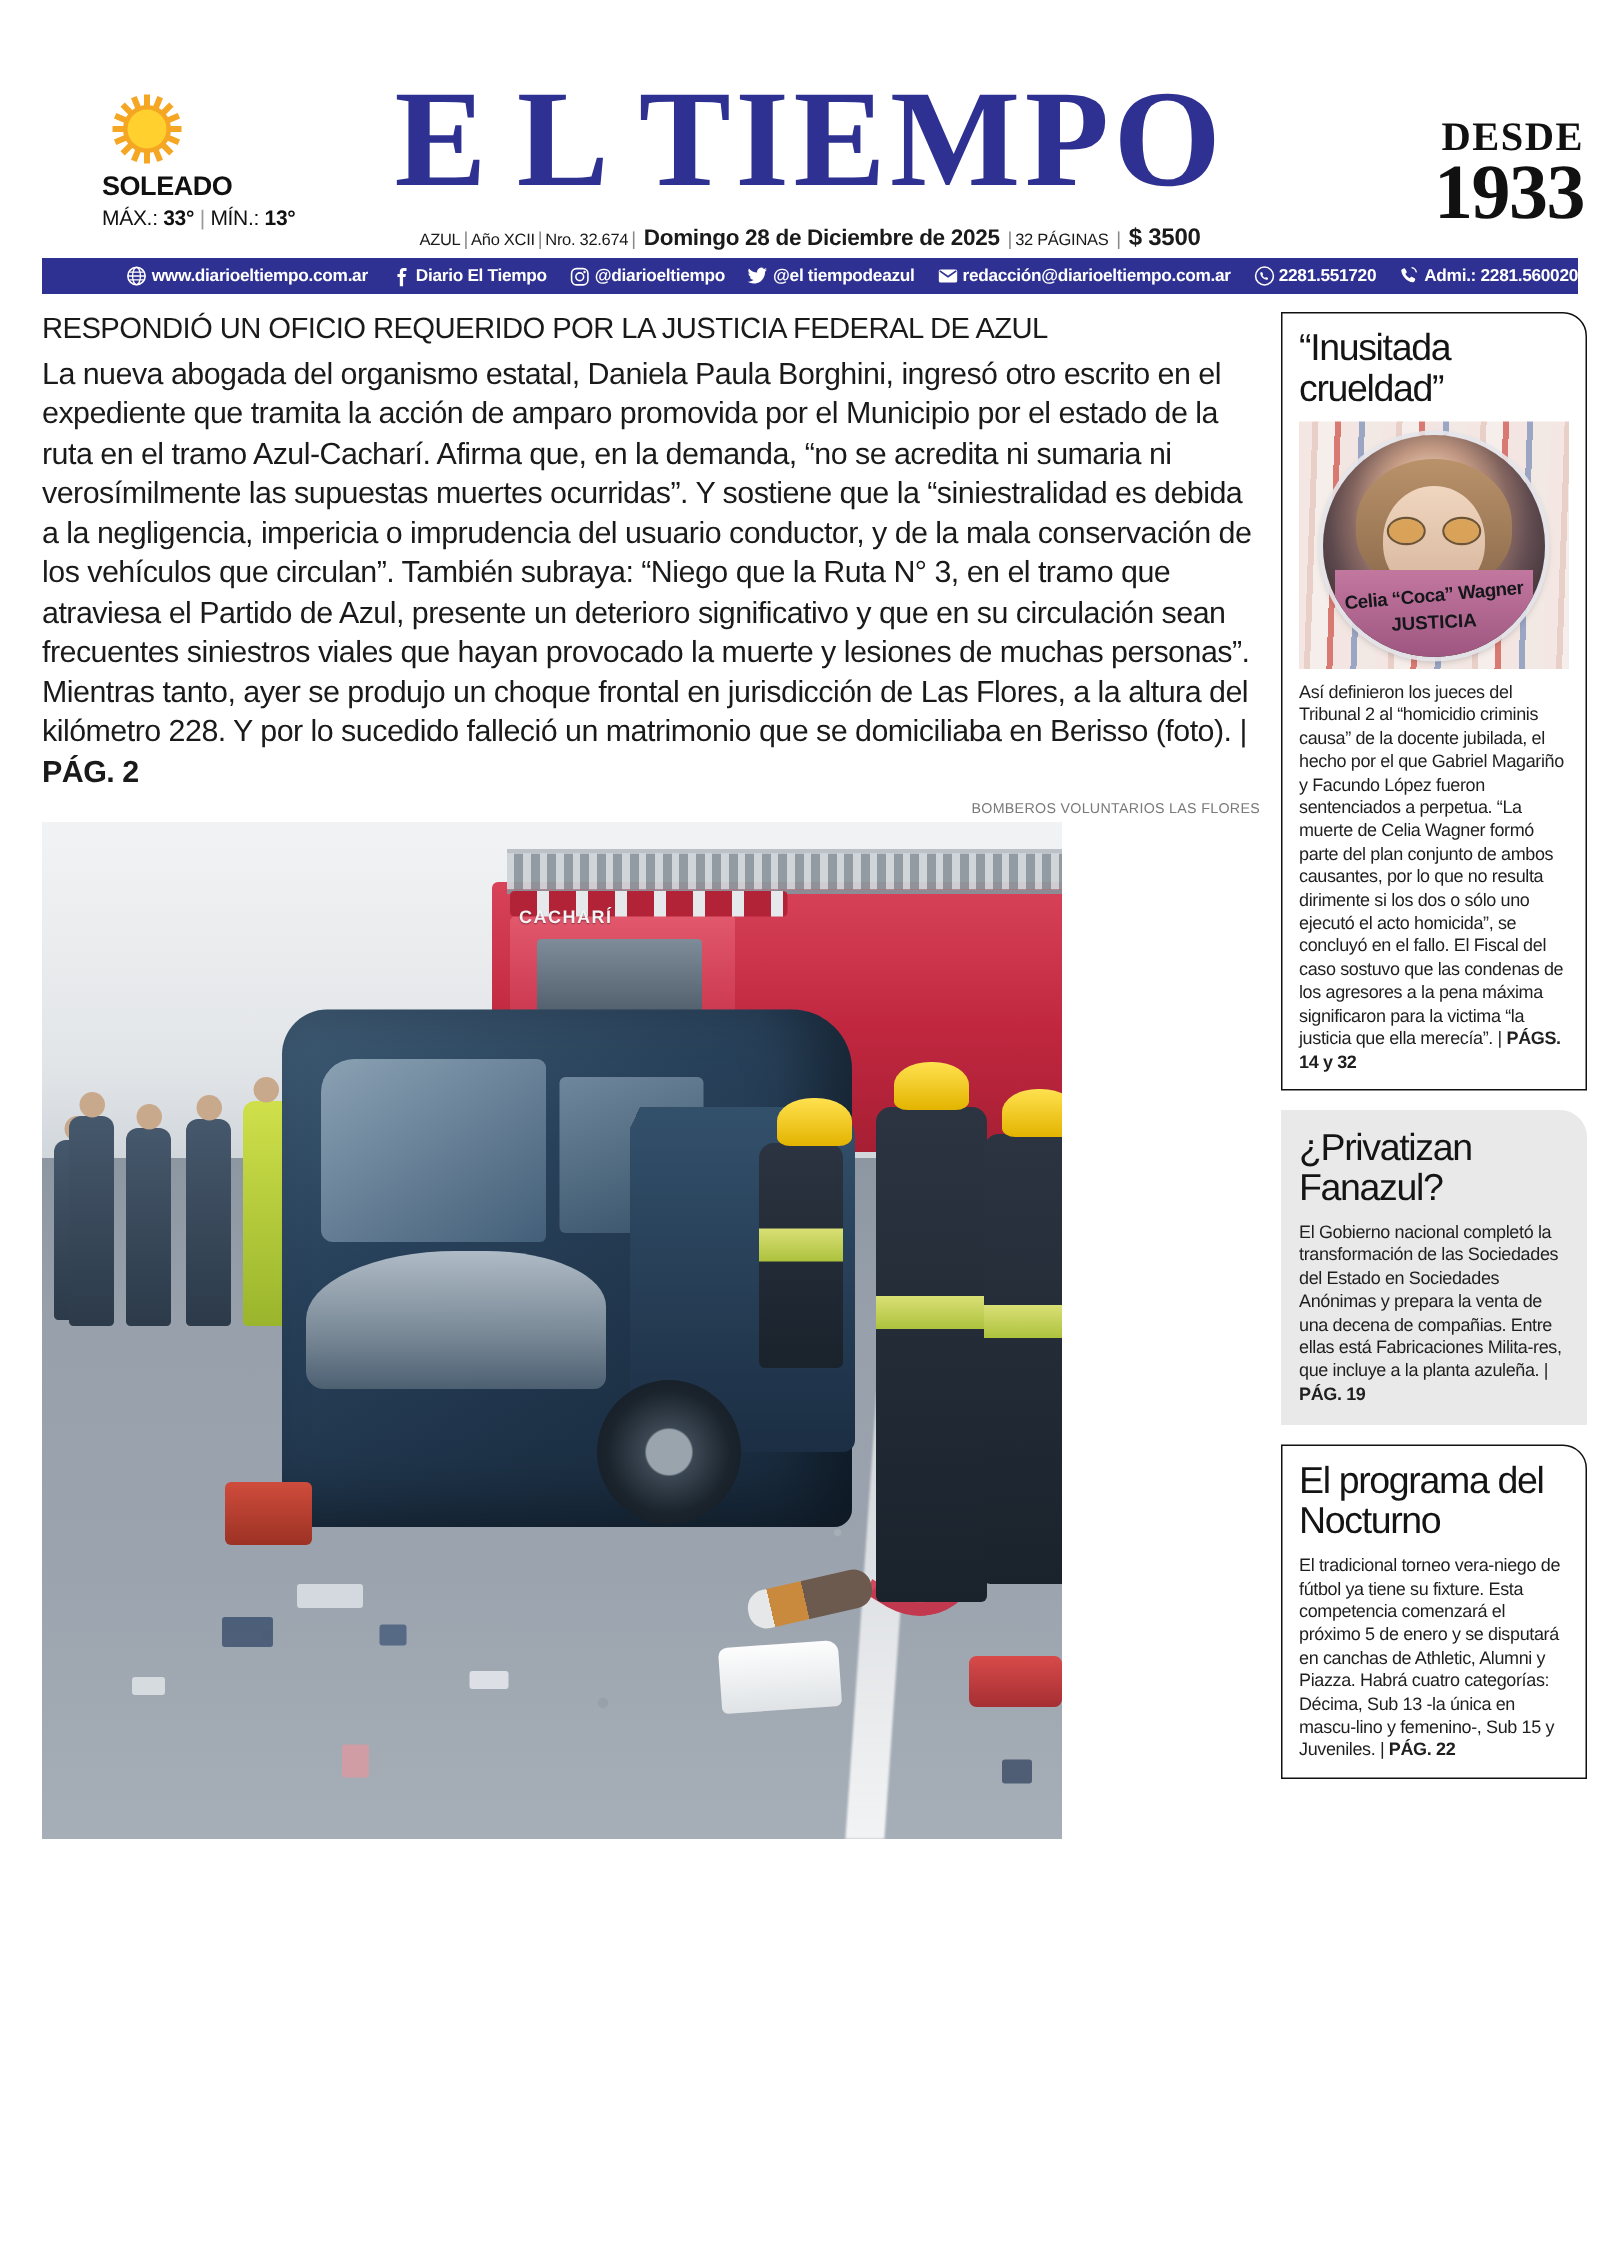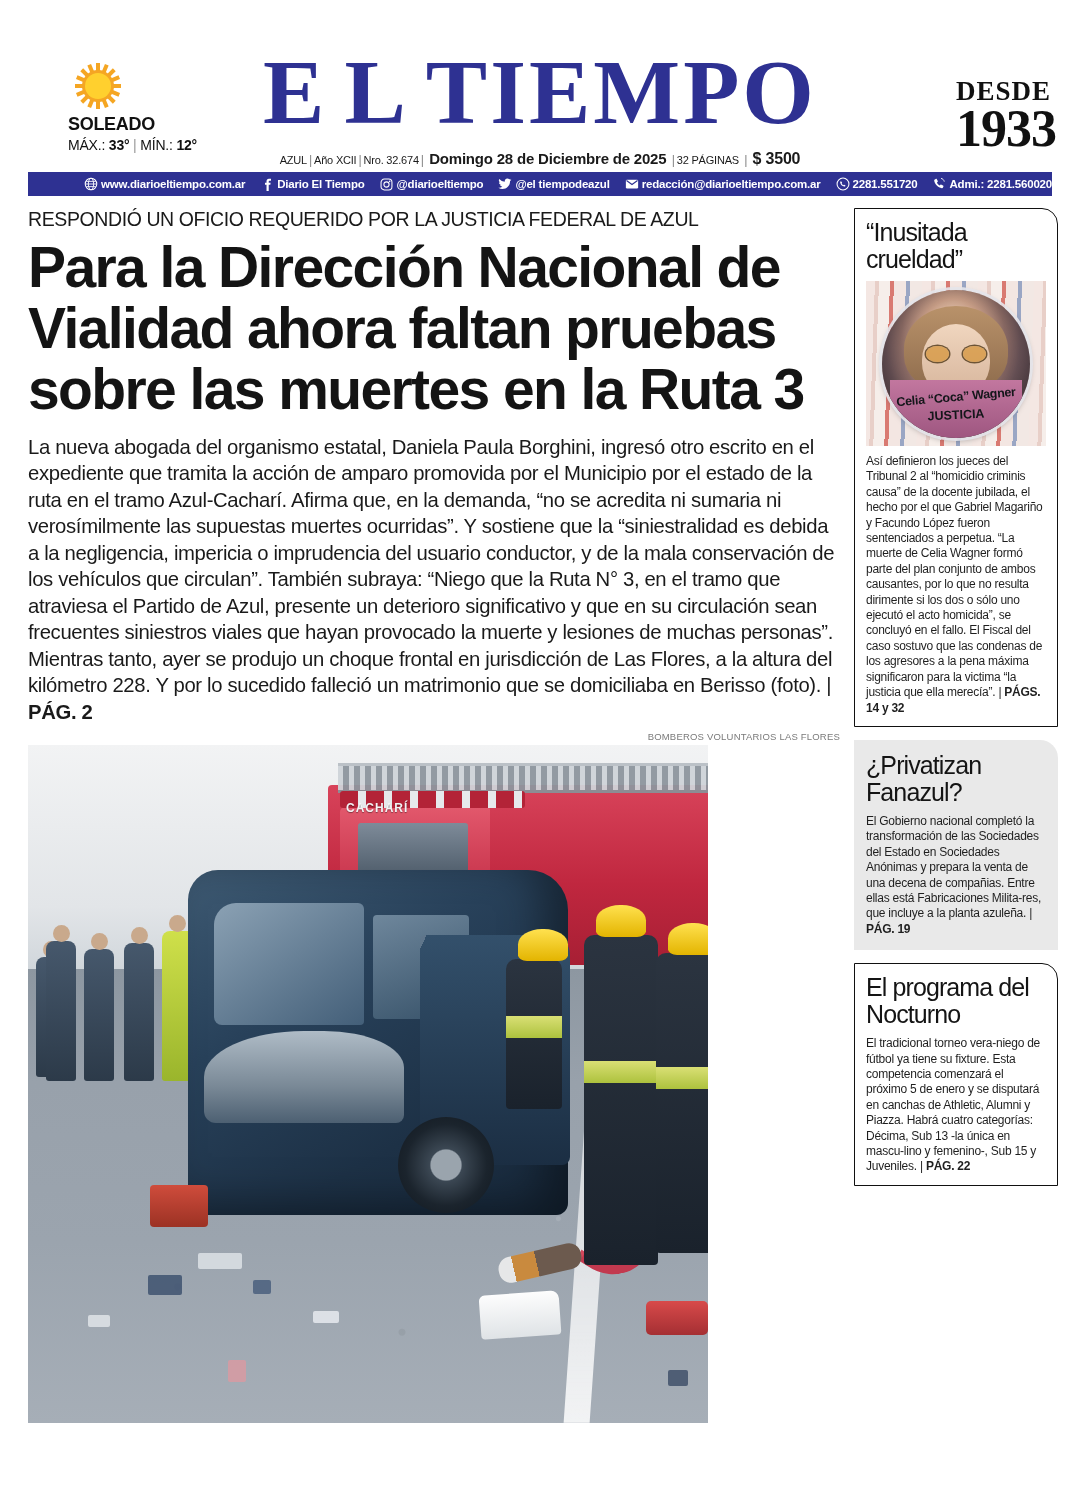--- a/index.html
+++ b/index.html
@@ -105,21 +105,21 @@
   }
   .dateline .bold { font-weight: bold; font-size: 15px; }
   .dateline .sm { font-size: 11px; }
   .dateline .sep { color: #888; margin: 0 2px; }
   .dateline .price { font-weight: bold; font-size: 16px; }
 
   .desde-wrap {
     position: absolute;
     right: 24px;
     top: 78px;
-    text-align: left;
+    text-align: right;
     font-family: "Liberation Serif", serif;
     color: #111;
   }
   .desde-top {
     font-size: 27px;
     font-weight: bold;
     letter-spacing: 1px;
     line-height: 1;
   }
   .desde-year {
@@ -564,21 +564,21 @@
       <div class="sun-ray" style="transform:rotate(67.5deg)"></div>
       <div class="sun-ray" style="transform:rotate(112.5deg)"></div>
       <div class="sun-ray" style="transform:rotate(157.5deg)"></div>
     </div>
     <div class="weather-label">SOLEADO</div>
     <div class="weather-temps">
       <span>MÁX.:</span>
       <b>33°</b>
       <span class="tsep">|</span>
       <span>MÍN.:</span>
-      <b>12°</b>
+      <b>13°</b>
     </div>
   </div>
 
   <div class="logo-wrap">
     <div class="logo-text"><span class="sp">EL</span><span>TIEMPO</span></div>
   </div>
 
   <div class="dateline">
     <span class="sm">AZUL</span><span class="sep">|</span><span class="sm">Año XCII</span><span class="sep">|</span><span class="sm">Nro. 32.674</span><span class="sep">|</span> <span class="bold">Domingo 28 de Diciembre de 2025</span> <span class="sep">|</span><span class="sm">32 PÁGINAS</span> <span class="sep">|</span> <span class="price">$ 3500</span>
   </div>
@@ -661,21 +661,20 @@
     <span>Admi.: 2281.560020</span>
   </div>
 </div>
 
 <div class="page-body">
 
   <div class="col-main">
 
     <div class="kicker">RESPONDIÓ UN OFICIO REQUERIDO POR LA JUSTICIA FEDERAL DE AZUL</div>
 
-    <h1 class="headline">Para la Dirección Nacional de Vialidad ahora faltan pruebas sobre las muertes en la Ruta 3</h1>
 
     <div class="lead">
       <span>La nueva abogada del organismo estatal, Daniela Paula Borghini, ingresó otro escrito en el expediente que tramita la acción de amparo promovida por el Municipio por el estado de la ruta en el tramo Azul-Cacharí. Afirma que, en la demanda, “no se acredita ni sumaria ni verosímilmente las supuestas muertes ocurridas”. Y sostiene que la “siniestralidad es debida a la negligencia, impericia o imprudencia del usuario conductor, y de la mala conservación de los vehículos que circulan”. También subraya: “Niego que la Ruta N° 3, en el tramo que atraviesa el Partido de Azul, presente un deterioro significativo y que en su circulación sean frecuentes siniestros viales que hayan provocado la muerte y lesiones de muchas personas”. Mientras tanto, ayer se produjo un choque frontal en jurisdicción de Las Flores, a la altura del kilómetro 228. Y por lo sucedido falleció un matrimonio que se domiciliaba en Berisso (foto). | </span><b>PÁG. 2</b>
     </div>
 
     <div class="photo-credit">BOMBEROS VOLUNTARIOS LAS FLORES</div>
 
     <div class="photo">
       <div class="ph-sky"></div>
       <div class="ph-road"></div>

